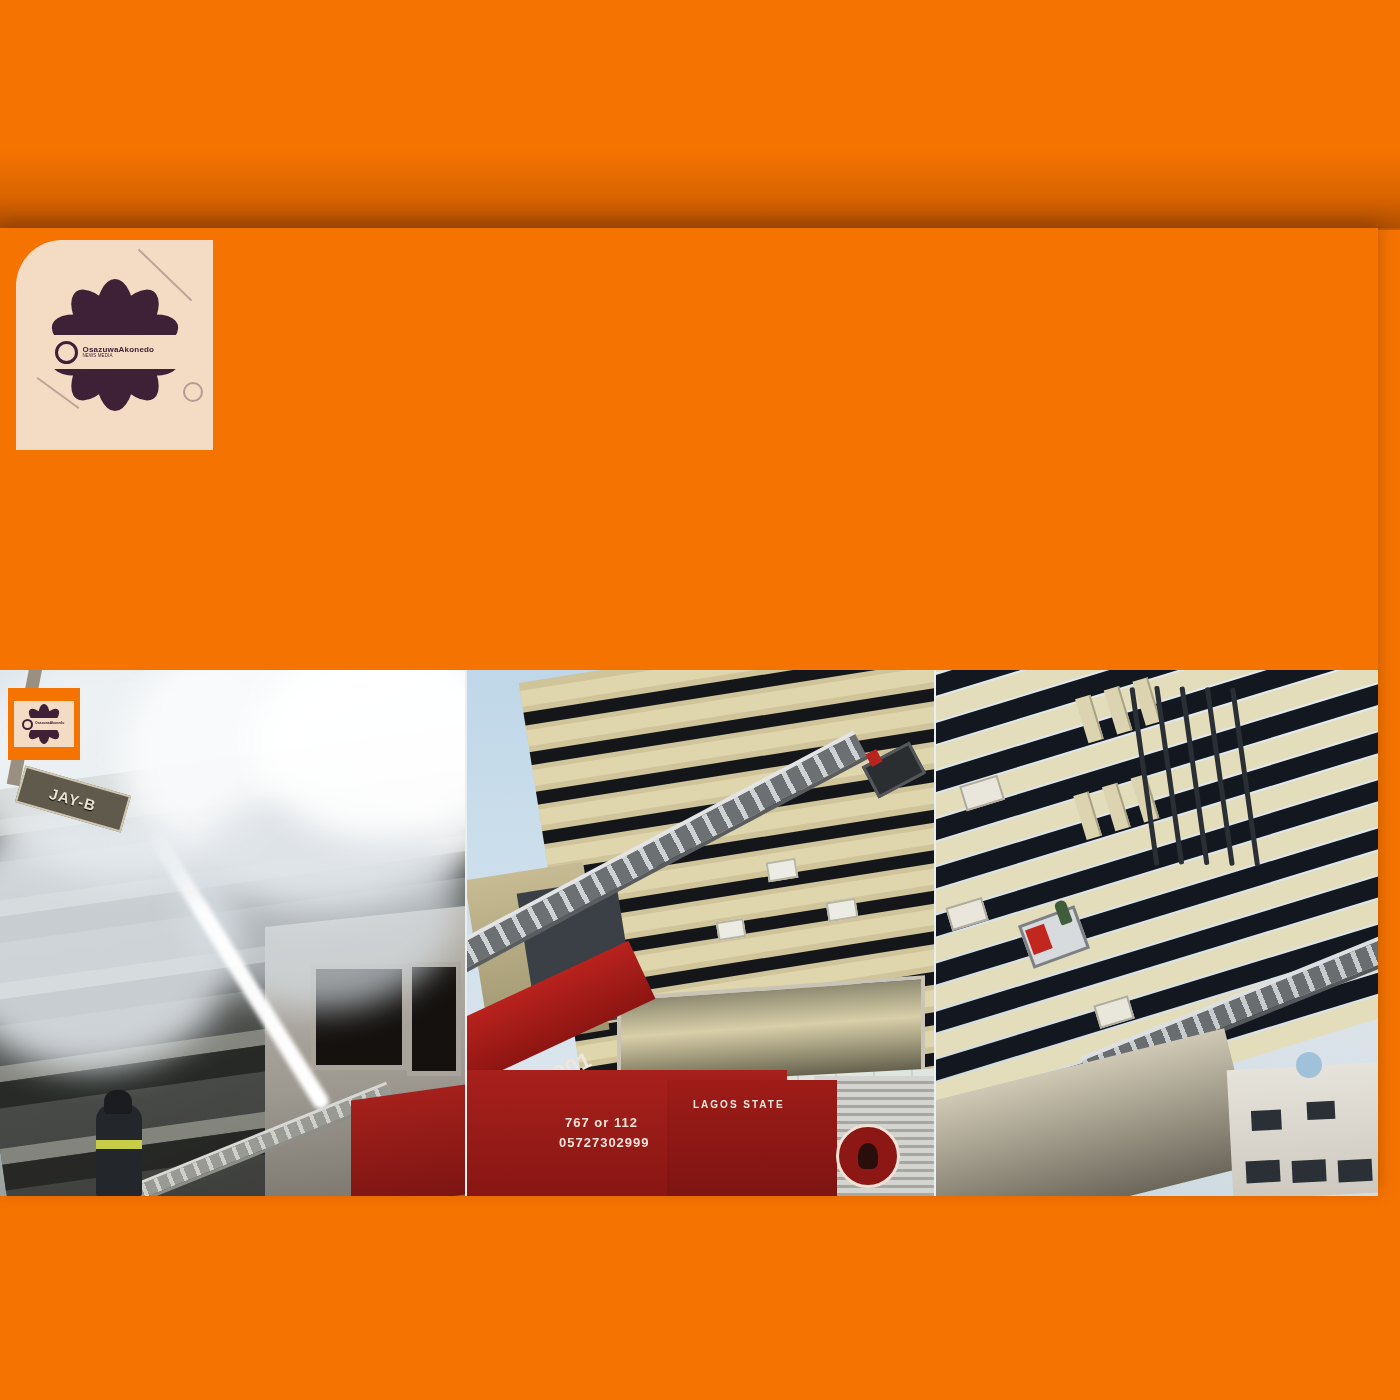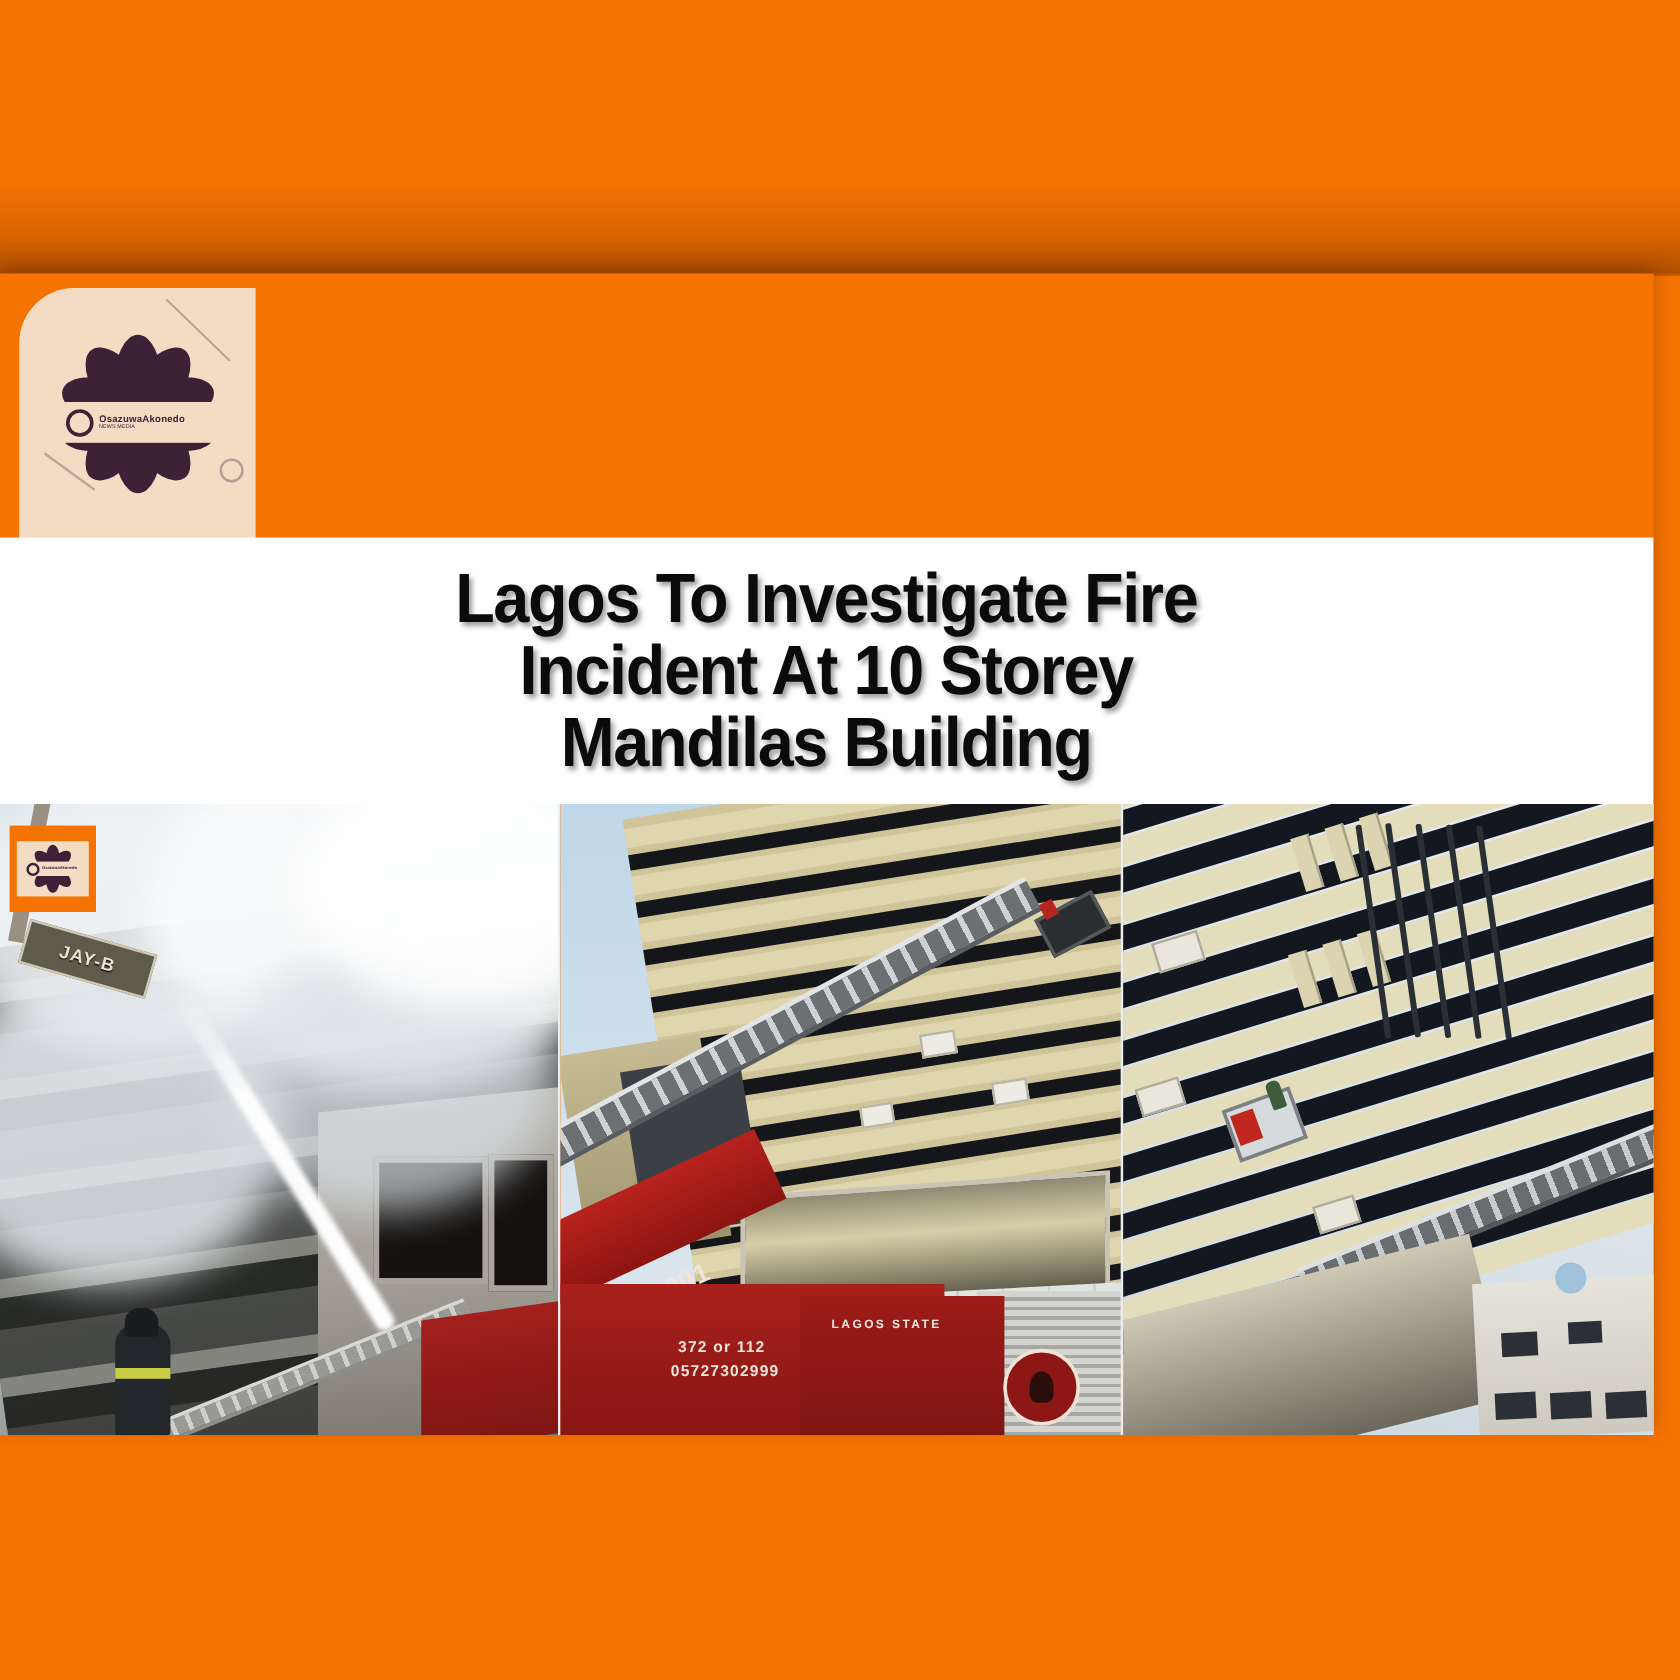--- a/index.html
+++ b/index.html
@@ -412,25 +412,20 @@
               <span class="sub">NEWS MEDIA</span>
             </span>
           </div>
         </div>
         <div class="logo-scratch" style="left:112px;top:34px;width:74px;transform:rotate(44deg);"></div>
         <div class="logo-scratch" style="left:16px;top:152px;width:52px;transform:rotate(36deg);"></div>
         <div class="logo-dot" style="right:10px;bottom:48px;"></div>
       </div>
     </div>
 
-    <div class="headline-wrap">
-      <h1 class="headline">Lagos To Investigate Fire
-Incident At 10 Storey
-Mandilas Building</h1>
-    </div>
 
     <div class="photos">
 
       <div class="photo p1">
         <div class="p1-sky"></div>
 
         <div class="p1-bldg">
           <div class="p1-floor" style="top:30px;"></div>
           <div class="p1-dark" style="top:46px;"></div>
           <div class="p1-floor" style="top:110px;"></div>
@@ -520,21 +515,21 @@
 
         <div class="p2-ladder"></div>
         <div class="p2-basket"></div>
 
         <div class="p2-arm"></div>
         <div class="p2-001">001</div>
 
         <div class="p2-truck"></div>
         <div class="p2-truck-cab"></div>
         <div class="p2-lagos">LAGOS STATE</div>
-        <div class="p2-num1">372 or 112</div>
+        <div class="p2-num1">767 or 112</div>
         <div class="p2-num2">05727302999</div>
         <div class="p2-seal"></div>
       </div>
 
       <div class="photo p3">
         <div class="p3-sky"></div>
 
         <div class="p3-fac">
           <div class="p3-ld" style="top:0px;"></div>
           <div class="p3-dk" style="top:24px;"></div>

